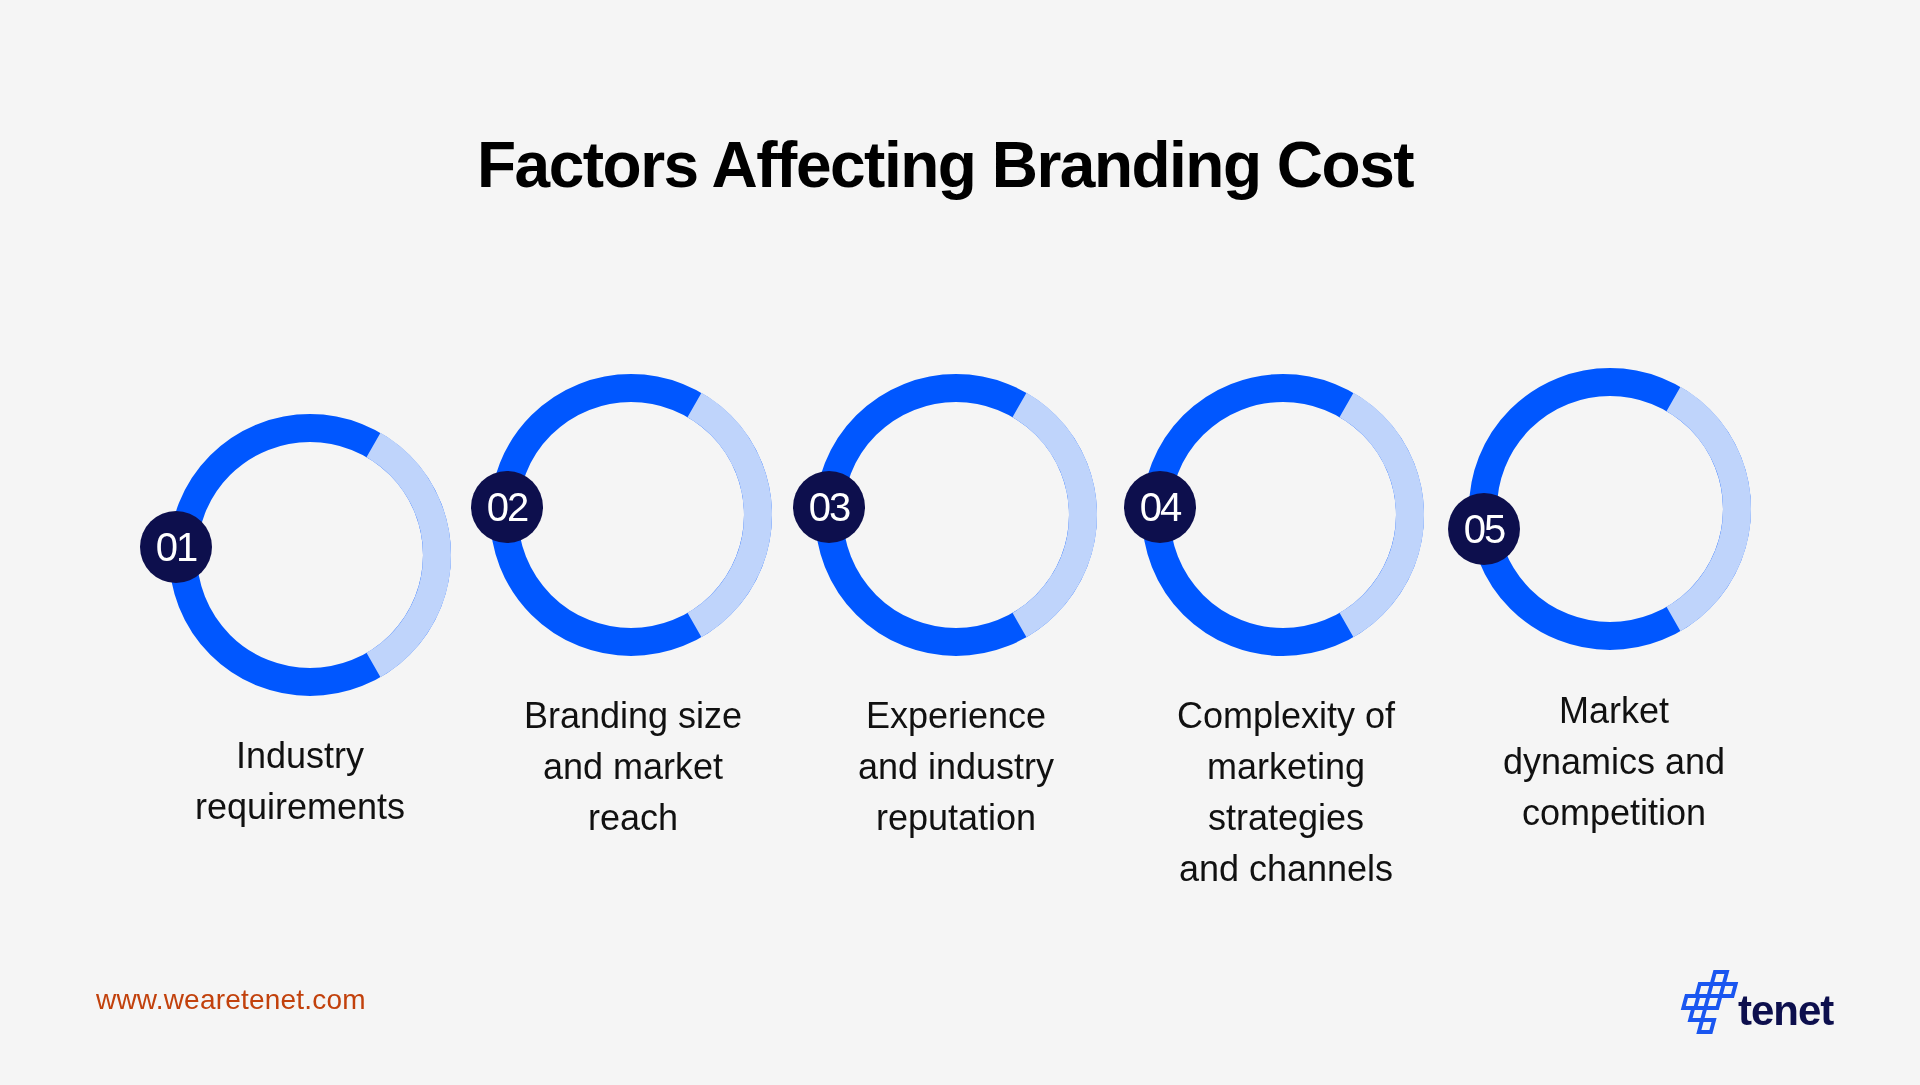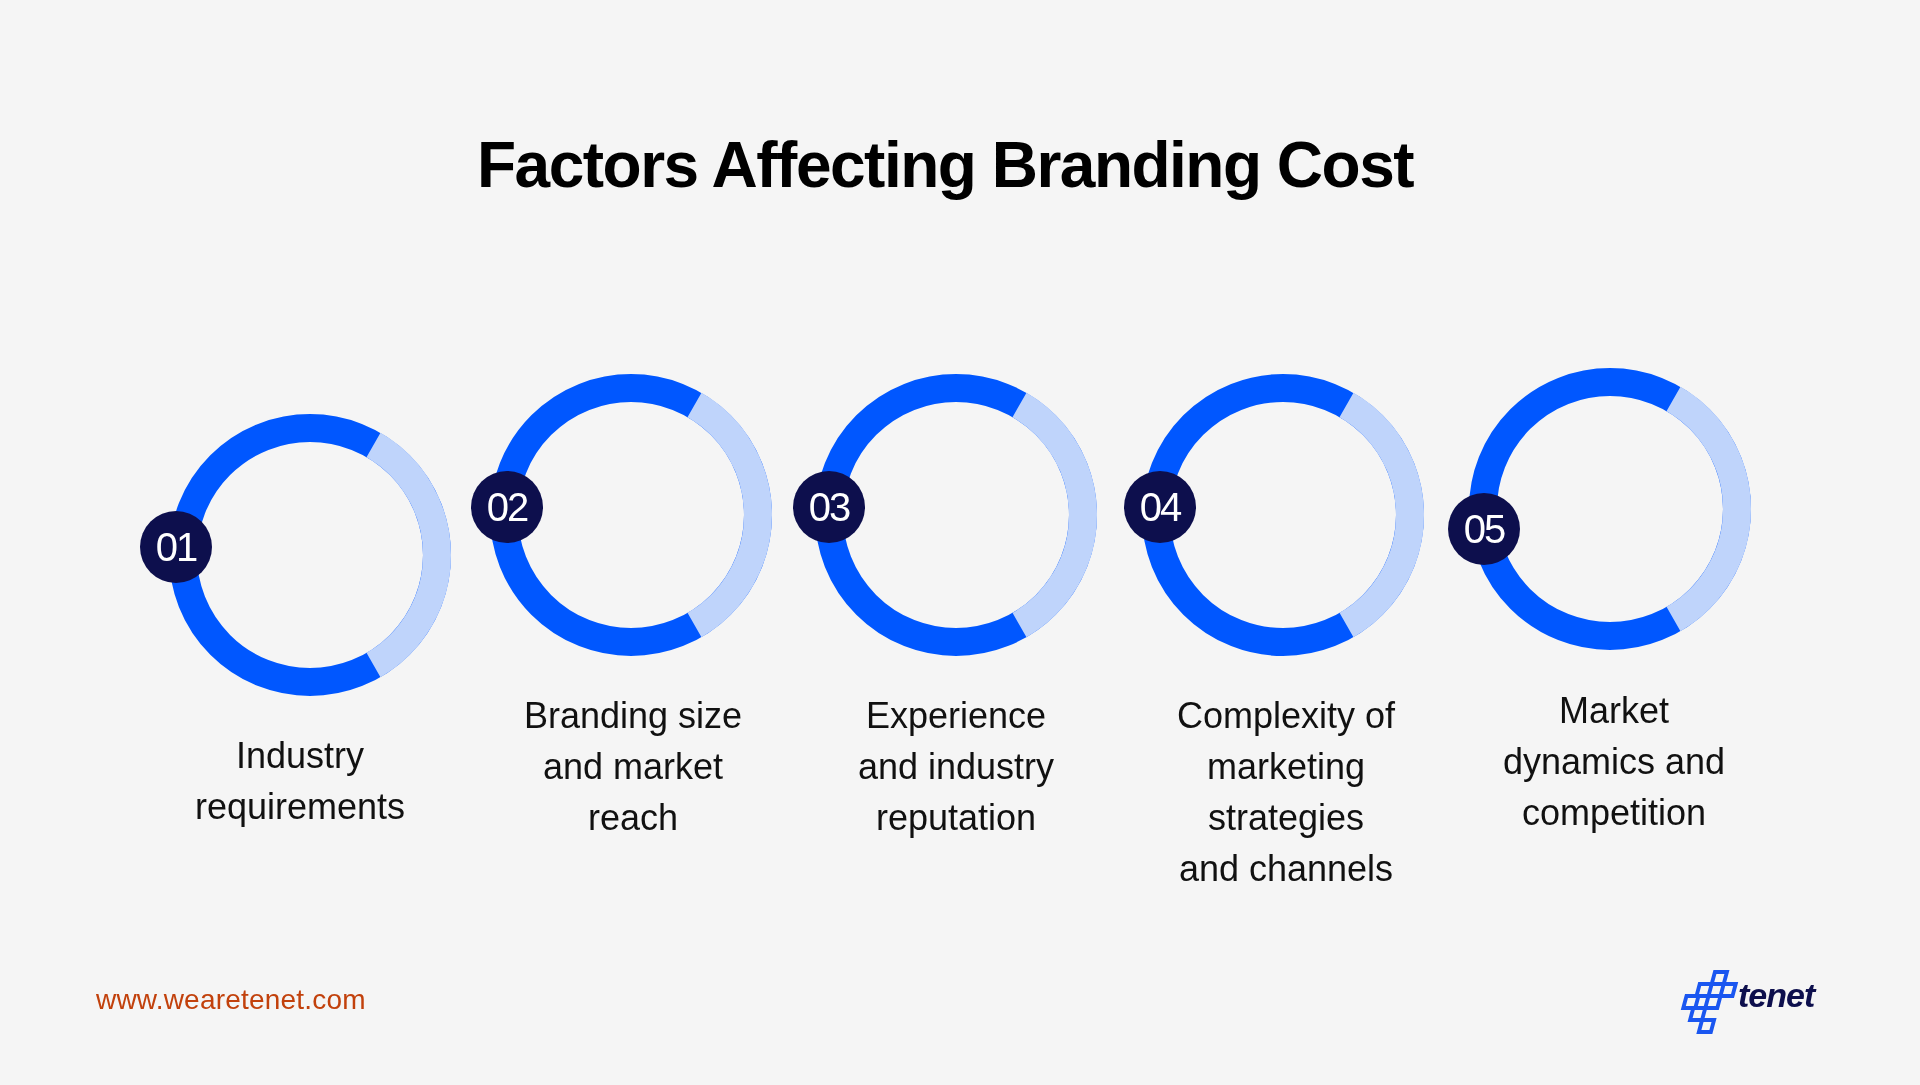--- a/index.html
+++ b/index.html
@@ -57,24 +57,23 @@
       color: #c2410c;
       letter-spacing: 0.2px;
     }
     .logo {
       position: absolute;
       left: 1680px; top: 968px;
       width: 180px; height: 70px;
     }
     .logo-text {
       position: absolute;
-      left: 58px; top: 8px;
-      font-size: 34px;
+      left: 58px; top: 19px;
+      font-size: 42px;
       font-weight: bold;
-      font-style: italic;
       color: #0d0f4d;
       letter-spacing: -1px;
     }
   </style>
 </head>
 <body>
 
 <h1 class="title">Factors Affecting Branding Cost</h1>
 
 <div class="factor" style="left:160px; top:0;margin-top:40px;">

